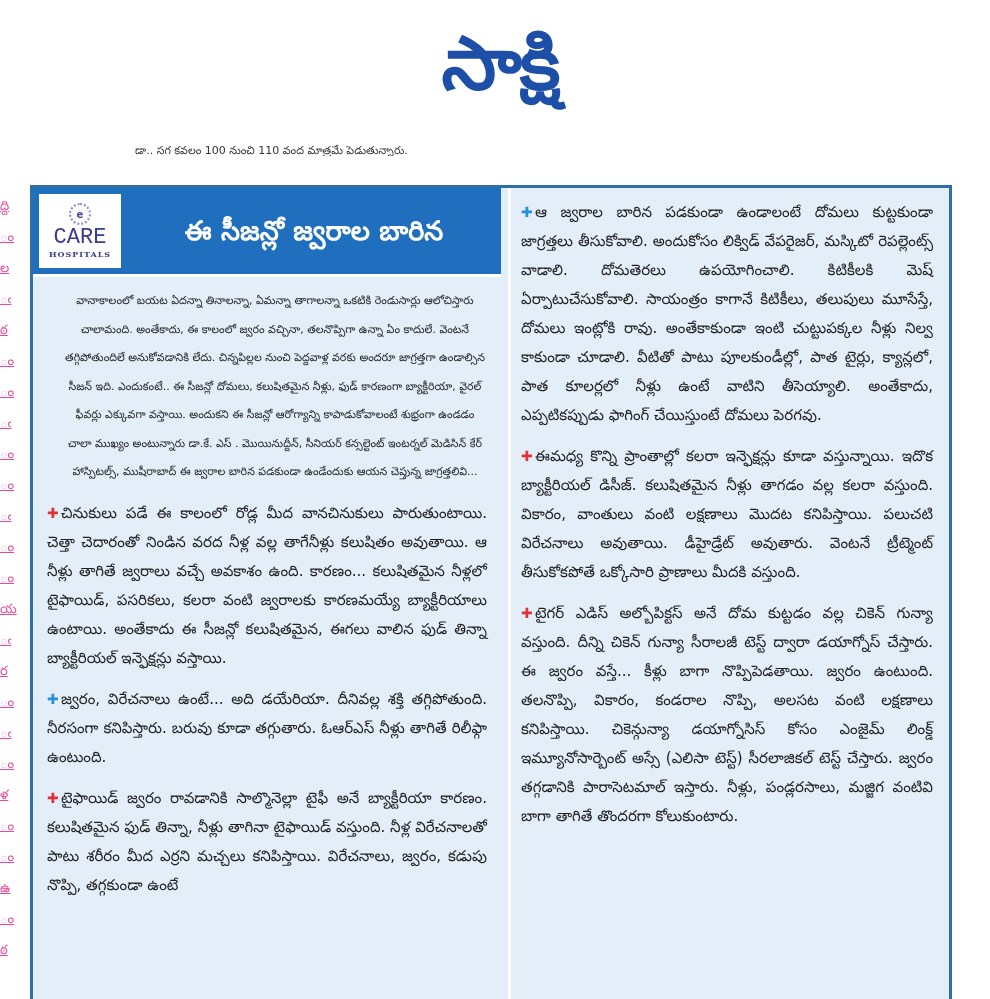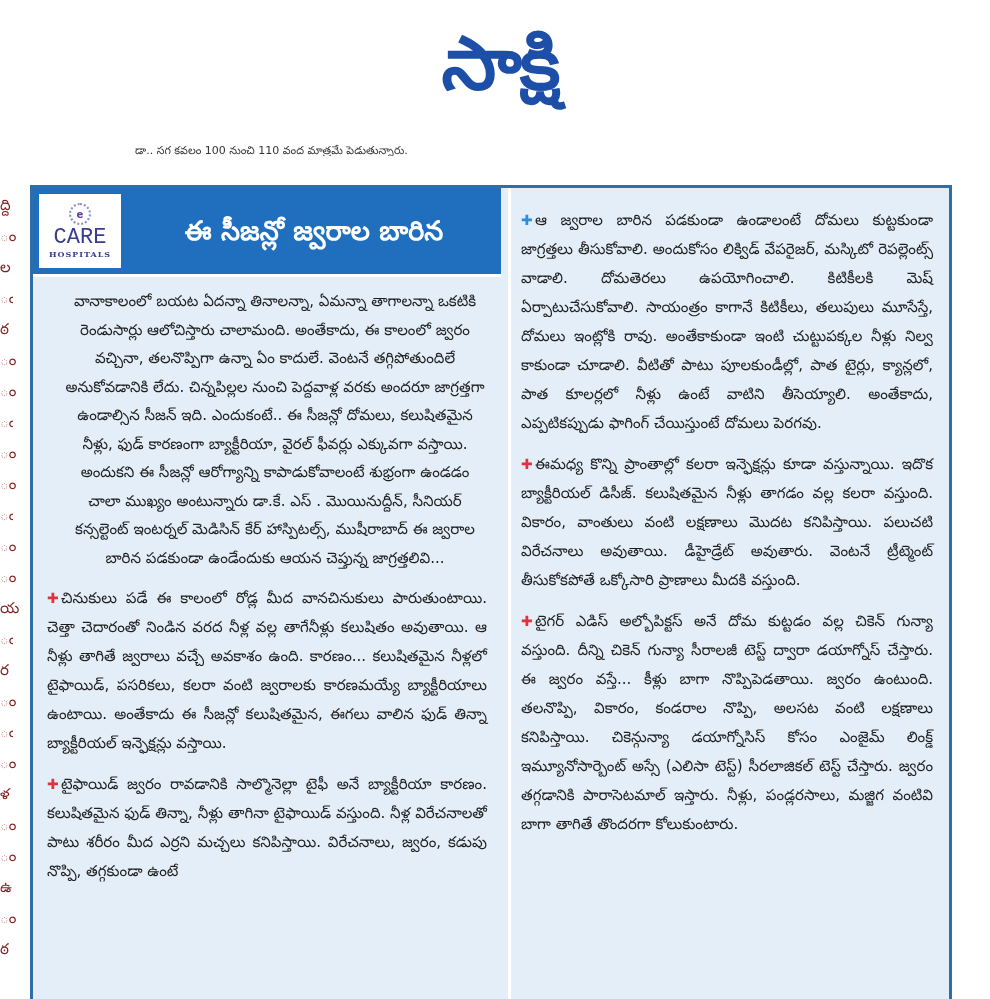--- a/index.html
+++ b/index.html
@@ -24,22 +24,22 @@
     overflow:hidden;
   }
   .cut-line span {
     display:block; font-size:11px; color:#333; line-height:22px;
     white-space:nowrap; transform:translateY(6px);
   }
   .left-edge {
     position:absolute; left:0; top:190px; width:22px; height:809px; overflow:hidden;
   }
   .left-edge .frag {
-    font-size:15px; color:#7f1d1d; height:31px; line-height:31px;
-    white-space:nowrap; text-align:left;
+    font-size:13px; color:#ec4899; height:31px; line-height:31px;
+    white-space:nowrap; text-align:left;text-decoration:underline;
   }
   .frame {
     position:absolute; left:30px; top:185px; width:922px; height:830px;
     border:3px solid #2f6fa8;
     background:#e3eef8;
     box-sizing:border-box;
   }
   .col-left {
     position:absolute; left:0; top:0; width:468px; bottom:0;
   }
@@ -65,21 +65,21 @@
     letter-spacing:0px;
   }
   .care-sub {
     font-family:"DejaVu Serif", serif; color:#3a3d8f; font-size:8px; letter-spacing:1px; font-weight:bold;text-align:right;
   }
   .headline {
     flex:1; display:flex; justify-content:center; align-items:center;
     color:#ffffff; font-weight:bold; font-size:27px; line-height:38px; text-align:center;
   }
   .intro {
-    padding:10px 16px 6px 32px; font-size:15px; line-height:28.5px;
+    padding:10px 16px 6px 32px; font-size:11px; line-height:28.5px;
     text-align:center; color:#1e1e1e;
   }
   .bullet {
     padding:6px 14px 6px 14px; font-size:15px; line-height:29px; color:#1e1e1e;
     text-align:justify; position:relative;
   }
   .bullet .mark {
     display:inline-block; width:14px; font-size:14px; font-weight:bold;
   }
   .mark.red { color:#e0323a; }
@@ -137,26 +137,29 @@
       </div>
       <div class="headline">
         <div>ఈ సీజన్లో జ్వరాల బారిన</div>
       </div>
     </div>
     <div class="intro">వానాకాలంలో బయట ఏదన్నా తినాలన్నా, ఏమన్నా తాగాలన్నా ఒకటికి రెండుసార్లు ఆలోచిస్తారు చాలామంది. అంతేకాదు, ఈ కాలంలో జ్వరం వచ్చినా, తలనొప్పిగా ఉన్నా ఏం కాదులే. వెంటనే తగ్గిపోతుందిలే అనుకోవడానికి లేదు. చిన్నపిల్లల నుంచి పెద్దవాళ్ల వరకు అందరూ జాగ్రత్తగా ఉండాల్సిన సీజన్ ఇది. ఎందుకంటే.. ఈ సీజన్లో దోమలు, కలుషితమైన నీళ్లు, ఫుడ్ కారణంగా బ్యాక్టీరియా, వైరల్ ఫీవర్లు ఎక్కువగా వస్తాయి. అందుకని ఈ సీజన్లో ఆరోగ్యాన్ని కాపాడుకోవాలంటే శుభ్రంగా ఉండడం చాలా ముఖ్యం అంటున్నారు డా.కే. ఎస్ . మొయినుద్దీన్, సీనియర్ కన్సల్టెంట్ ఇంటర్నల్ మెడిసిన్ కేర్ హాస్పిటల్స్, ముషీరాబాద్ ఈ జ్వరాల బారిన పడకుండా ఉండేందుకు ఆయన చెప్తున్న జాగ్రత్తలివి...</div>
     <div class="bullet">
       <span class="mark red">✚</span><span>చినుకులు పడే ఈ కాలంలో రోడ్ల మీద వానచినుకులు పారుతుంటాయి. చెత్తా చెదారంతో నిండిన వరద నీళ్ల వల్ల తాగేనీళ్లు కలుషితం అవుతాయి. ఆ నీళ్లు తాగితే జ్వరాలు వచ్చే అవకాశం ఉంది. కారణం... కలుషితమైన నీళ్లలో టైఫాయిడ్, పసరికలు, కలరా వంటి జ్వరాలకు కారణమయ్యే బ్యాక్టీరియాలు ఉంటాయి. అంతేకాదు ఈ సీజన్లో కలుషితమైన, ఈగలు వాలిన ఫుడ్ తిన్నా బ్యాక్టీరియల్ ఇన్ఫెక్షన్లు వస్తాయి.</span>
     </div>
     <div class="bullet">
+      <span class="mark blue">✚</span><span>జ్వరం, విరేచనాలు ఉంటే... అది డయేరియా. దీనివల్ల శక్తి తగ్గిపోతుంది. నీరసంగా కనిపిస్తారు. బరువు కూడా తగ్గుతారు. ఓఆర్ఎస్ నీళ్లు తాగితే రిలీఫ్గా ఉంటుంది.</span>
+    </div>
+    <div class="bullet">
       <span class="mark red">✚</span><span>టైఫాయిడ్ జ్వరం రావడానికి సాల్మొనెల్లా టైఫీ అనే బ్యాక్టీరియా కారణం. కలుషితమైన ఫుడ్ తిన్నా, నీళ్లు తాగినా టైఫాయిడ్ వస్తుంది. నీళ్ల విరేచనాలతో పాటు శరీరం మీద ఎర్రని మచ్చలు కనిపిస్తాయి. విరేచనాలు, జ్వరం, కడుపు నొప్పి, తగ్గకుండా ఉంటే</span>
     </div>
   </div>
 
   <div class="col-right">
-    <div class="bullet" style="padding-top:18px">
+    <div class="bullet" style="padding-top:10px">
       <span class="mark blue">✚</span><span>ఆ జ్వరాల బారిన పడకుండా ఉండాలంటే దోమలు కుట్టకుండా జాగ్రత్తలు తీసుకోవాలి. అందుకోసం లిక్విడ్ వేపరైజర్, మస్కిటో రెపల్లెంట్స్ వాడాలి. దోమతెరలు ఉపయోగించాలి. కిటికీలకి మెష్ ఏర్పాటుచేసుకోవాలి. సాయంత్రం కాగానే కిటికీలు, తలుపులు మూసేస్తే, దోమలు ఇంట్లోకి రావు. అంతేకాకుండా ఇంటి చుట్టుపక్కల నీళ్లు నిల్వ కాకుండా చూడాలి. వీటితో పాటు పూలకుండీల్లో, పాత టైర్లు, క్యాన్లలో, పాత కూలర్లలో నీళ్లు ఉంటే వాటిని తీసెయ్యాలి. అంతేకాదు, ఎప్పటికప్పుడు ఫాగింగ్ చేయిస్తుంటే దోమలు పెరగవు.</span>
     </div>
     <div class="bullet">
       <span class="mark red">✚</span><span>ఈమధ్య కొన్ని ప్రాంతాల్లో కలరా ఇన్ఫెక్షన్లు కూడా వస్తున్నాయి. ఇదొక బ్యాక్టీరియల్ డిసీజ్. కలుషితమైన నీళ్లు తాగడం వల్ల కలరా వస్తుంది. వికారం, వాంతులు వంటి లక్షణాలు మొదట కనిపిస్తాయి. పలుచటి విరేచనాలు అవుతాయి. డీహైడ్రేట్ అవుతారు. వెంటనే ట్రీట్మెంట్ తీసుకోకపోతే ఒక్కోసారి ప్రాణాలు మీదకి వస్తుంది.</span>
     </div>
     <div class="bullet">
       <span class="mark red">✚</span><span>టైగర్ ఎడిస్ అల్బోపిక్టస్ అనే దోమ కుట్టడం వల్ల చికెన్ గున్యా వస్తుంది. దీన్ని చికెన్ గున్యా సీరాలజీ టెస్ట్ ద్వారా డయాగ్నోస్ చేస్తారు. ఈ జ్వరం వస్తే... కీళ్లు బాగా నొప్పిపెడతాయి. జ్వరం ఉంటుంది. తలనొప్పి, వికారం, కండరాల నొప్పి, అలసట వంటి లక్షణాలు కనిపిస్తాయి. చికెన్గున్యా డయాగ్నోసిస్ కోసం ఎంజైమ్ లింక్డ్ ఇమ్యూనోసార్బెంట్ అస్సే (ఎలిసా టెస్ట్) సీరలాజికల్ టెస్ట్ చేస్తారు. జ్వరం తగ్గడానికి పారాసెటమాల్ ఇస్తారు. నీళ్లు, పండ్లరసాలు, మజ్జిగ వంటివి బాగా తాగితే తొందరగా కోలుకుంటారు.</span>
     </div>
   </div>
 </div>

